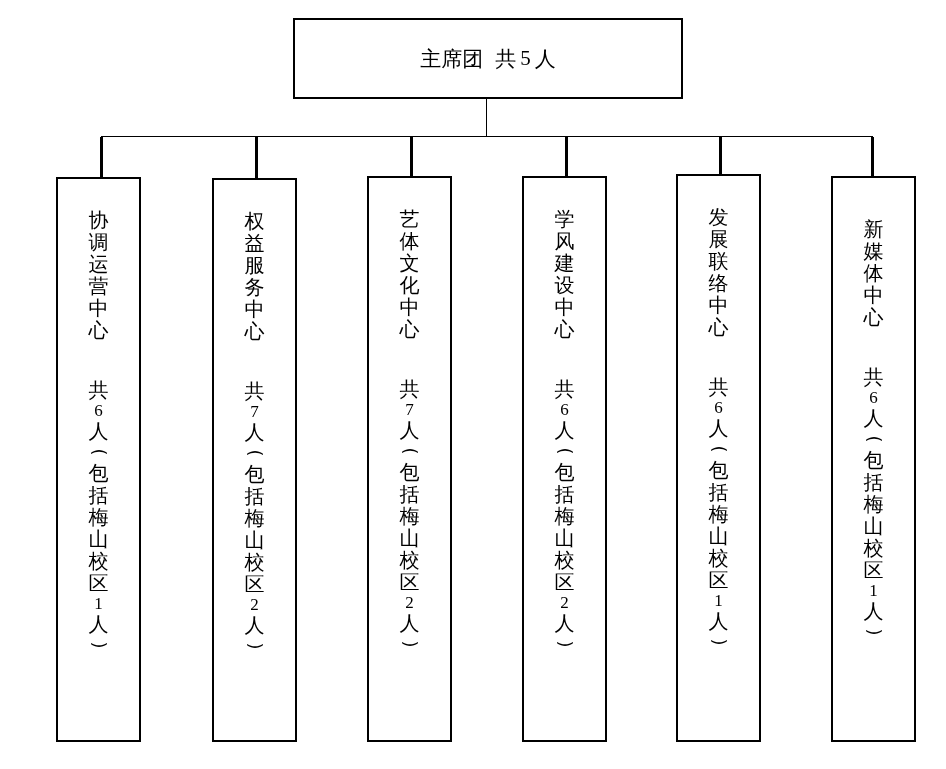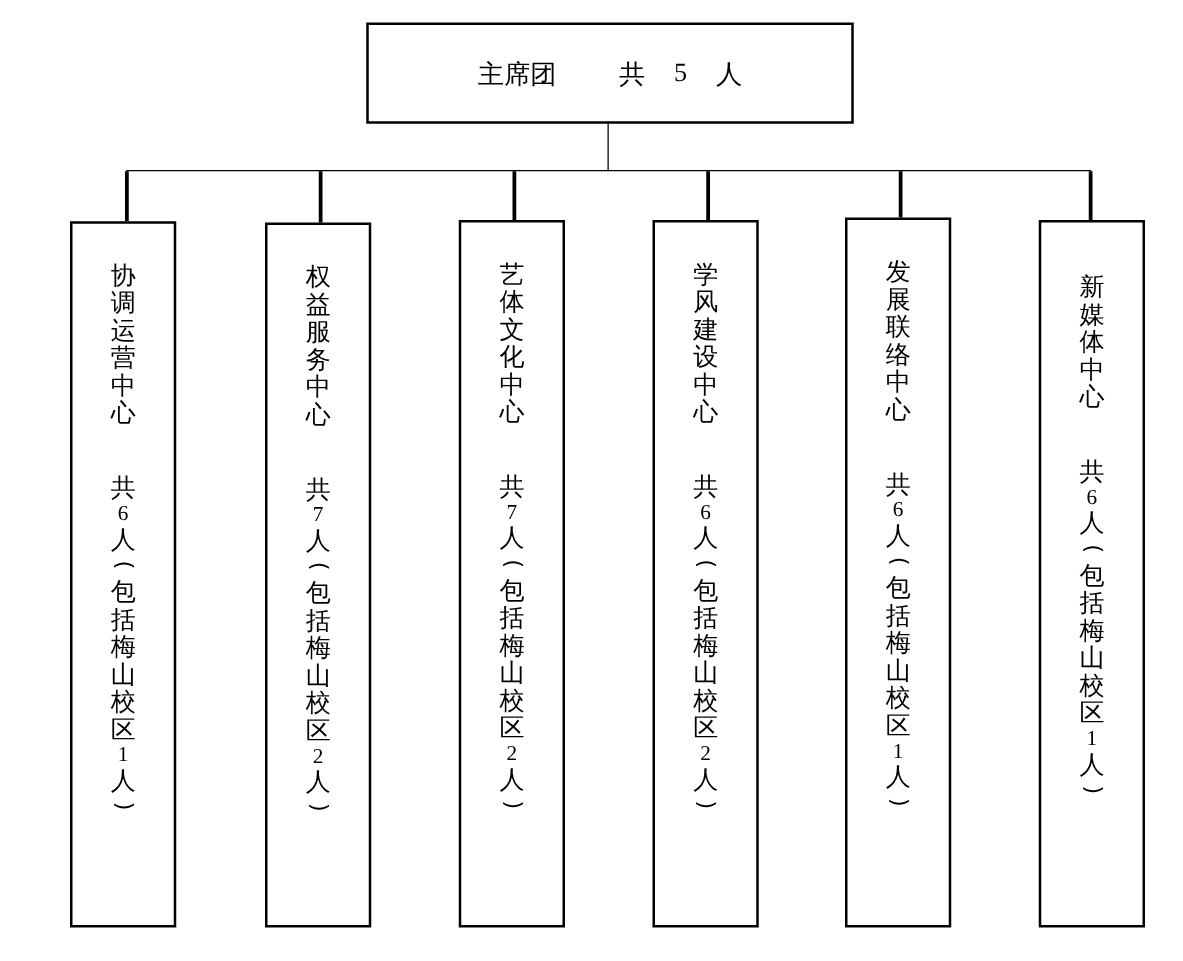--- a/index.html
+++ b/index.html
@@ -1,21 +1,21 @@
 <!DOCTYPE html>
 <html><head>
 <meta charset="utf-8">
 <style>
   html, body { margin: 0; padding: 0; background: #ffffff; }
   body { width: 946px; height: 769px; position: relative; overflow: hidden;
          font-family: "DejaVu Sans", "Liberation Sans", sans-serif; color: #000; }
   .line { position: absolute; background: #000; }
   .top-box { position: absolute; left: 293px; top: 18px; width: 386px; height: 77px;
              border: 2px solid #000; display: flex; align-items: center; justify-content: center;
-             font-size: 21px; gap: 19px; }
+             font-size: 21px; }
   .top-box .num { font-family: "Liberation Serif", serif; margin: 0 4px; }
   .dept { position: absolute; width: 85px; border: 2px solid #000; box-sizing: border-box; }
   .vtext { position: absolute; left: 0; right: 0; top: 30px; display: flex; flex-direction: column;
            align-items: center; font-size: 20px; line-height: 22px; }
   .vtext span { display: block; text-align: center; }
   .vtext .sp { height: 38px; }
   .vtext .d { font-family: "Liberation Serif", serif; font-size: 17px; line-height: 19px; }
   .vtext .p { font-size: 18px; line-height: 20px; transform: rotate(90deg); }
 </style>
 </head>

